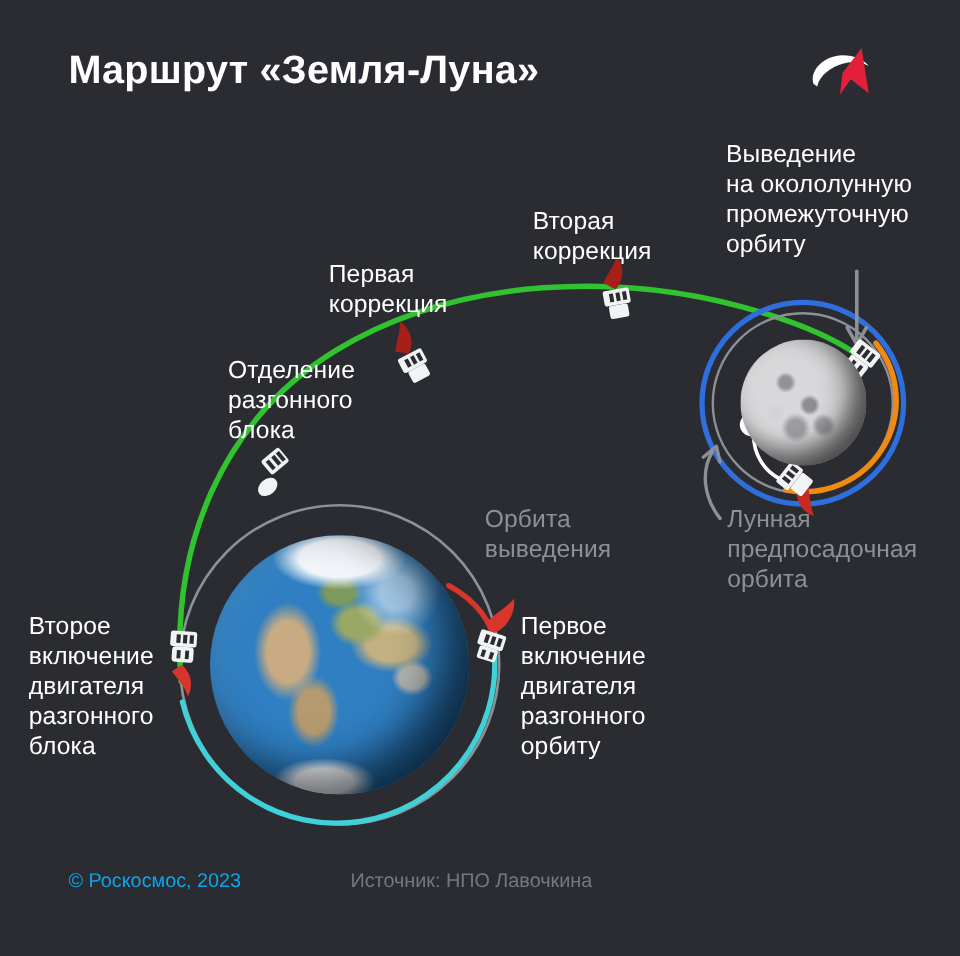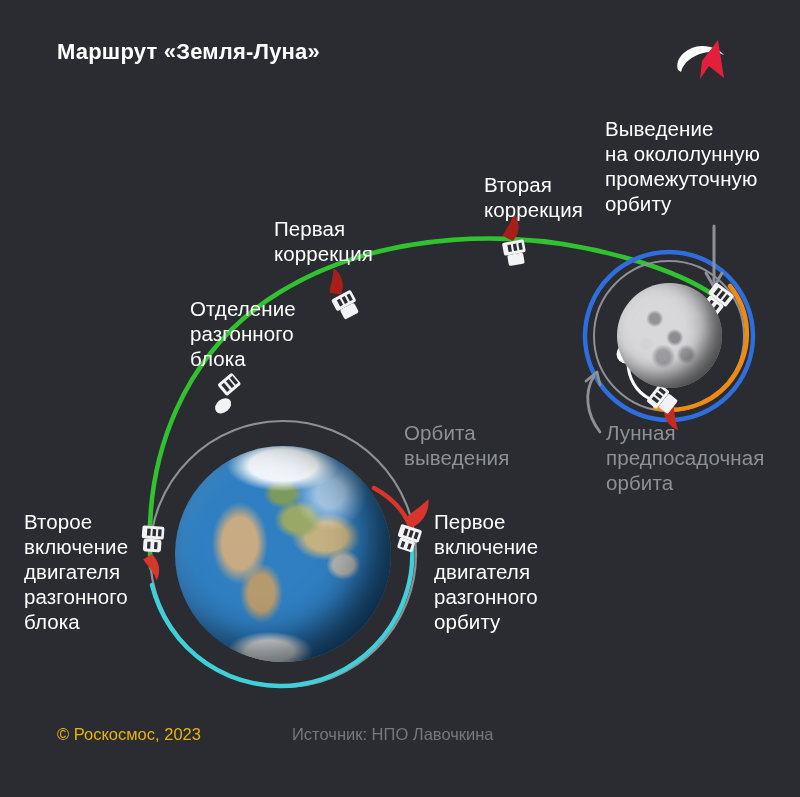--- a/index.html
+++ b/index.html
@@ -8,26 +8,26 @@
     font-family:"Liberation Sans","DejaVu Sans",sans-serif;
     background:#2a2c31;color:#fff;
   }
   #stage{position:absolute;inset:0;}
   #scene{position:absolute;inset:0;}
   .lbl{position:absolute;white-space:pre-line;line-height:1.22;}
   .lbl-white{color:#ffffff;font-size:20.5px;font-weight:400;letter-spacing:.1px;}
   .lbl-grey{color:#8d9096;font-size:20.5px;font-weight:400;letter-spacing:.1px;}
   #title{
     position:absolute;left:57px;top:39px;
-    font-size:22px;font-weight:700;color:#ffffff;letter-spacing:.2px;
+    font-size:33px;font-weight:700;color:#ffffff;letter-spacing:.2px;
     white-space:nowrap;
   }
   #logo{position:absolute;left:668px;top:34px;width:62px;height:54px;}
   .foot{position:absolute;font-size:16.5px;font-weight:400;}
-  #copyright{left:57px;top:725px;color:#eab308;}
+  #copyright{left:57px;top:725px;color:#0ea5e9;}
   #source{left:292px;top:725px;color:#75787e;}
   #earth,#moon{position:absolute;border-radius:50%;}
   #earth{
     left:175px;top:446px;width:216px;height:216px;
     background:
       radial-gradient(circle at 72% 22%, rgba(255,255,255,.55) 0 6%, rgba(255,255,255,0) 16%),
       radial-gradient(ellipse 26% 12% at 50% 9%, #f2f6fa 0 60%, rgba(242,246,250,0) 100%),
       radial-gradient(ellipse 20% 9% at 44% 95%, #eef4f8 0 55%, rgba(238,244,248,0) 100%),
       radial-gradient(ellipse 13% 19% at 30% 45%, #c8ab82 0 62%, rgba(200,171,130,0) 100%),
       radial-gradient(ellipse 10% 14% at 40% 68%, #b59a6f 0 60%, rgba(181,154,111,0) 100%),
@@ -165,21 +165,21 @@
   <div id="earth"></div>
   <div id="moon"></div>
 
   <div class="lbl lbl-white" style="left:146px;top:296px;margin-left:44px;">Отделение
 разгонного
 блока</div>
 
   <div class="lbl lbl-white" style="left:274px;top:216px;">Первая
 коррекция</div>
 
-  <div class="lbl lbl-white" style="left:444px;top:172px;margin-left:40px;">Вторая
+  <div class="lbl lbl-white" style="left:444px;top:172px;">Вторая
 коррекция</div>
 
   <div class="lbl lbl-white" style="left:605px;top:116px;">Выведение
 на окололунную
 промежуточную
 орбиту</div>
 
   <div class="lbl lbl-white" style="left:24px;top:509px;">Второе
 включение
 двигателя

